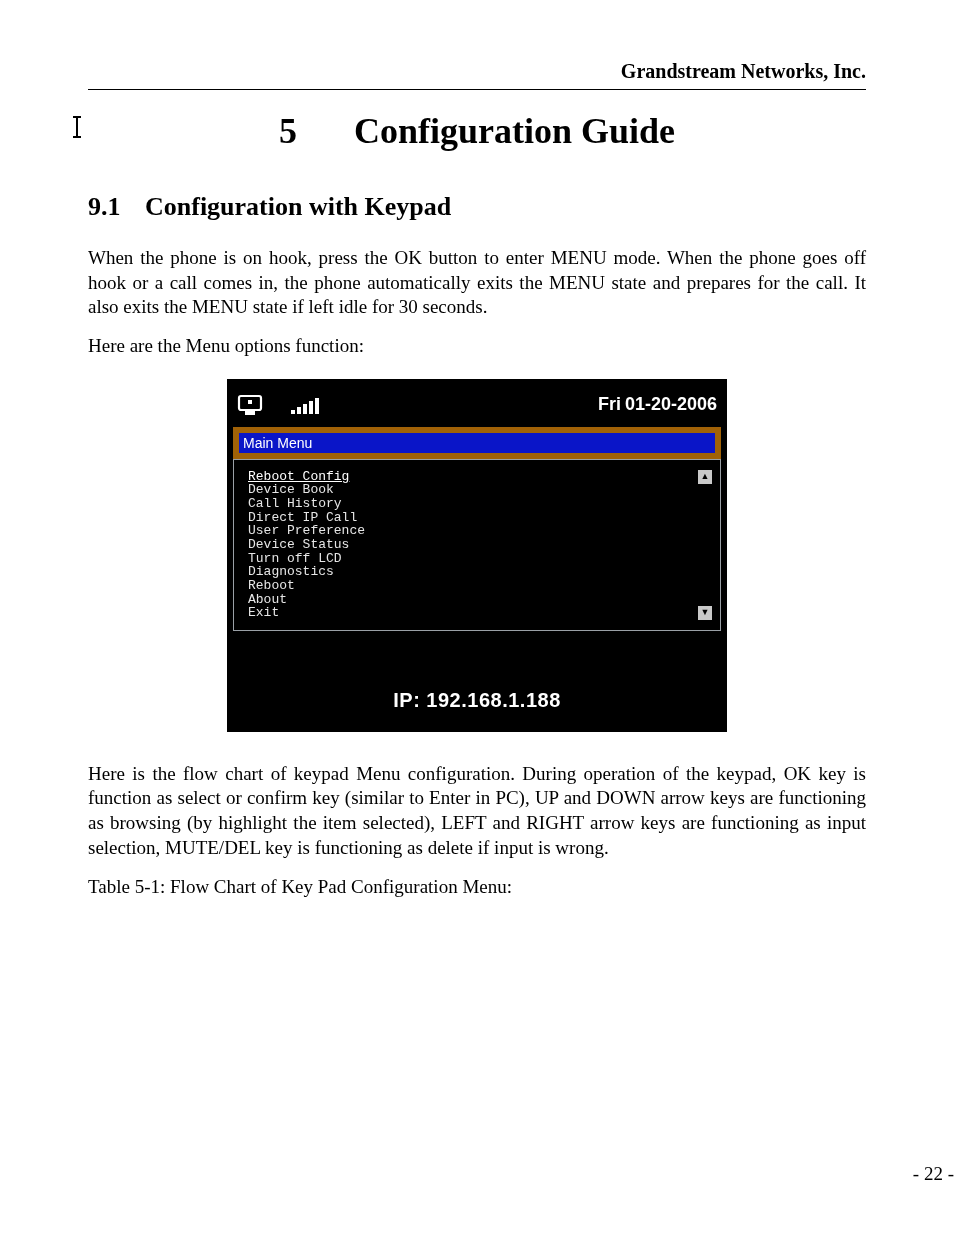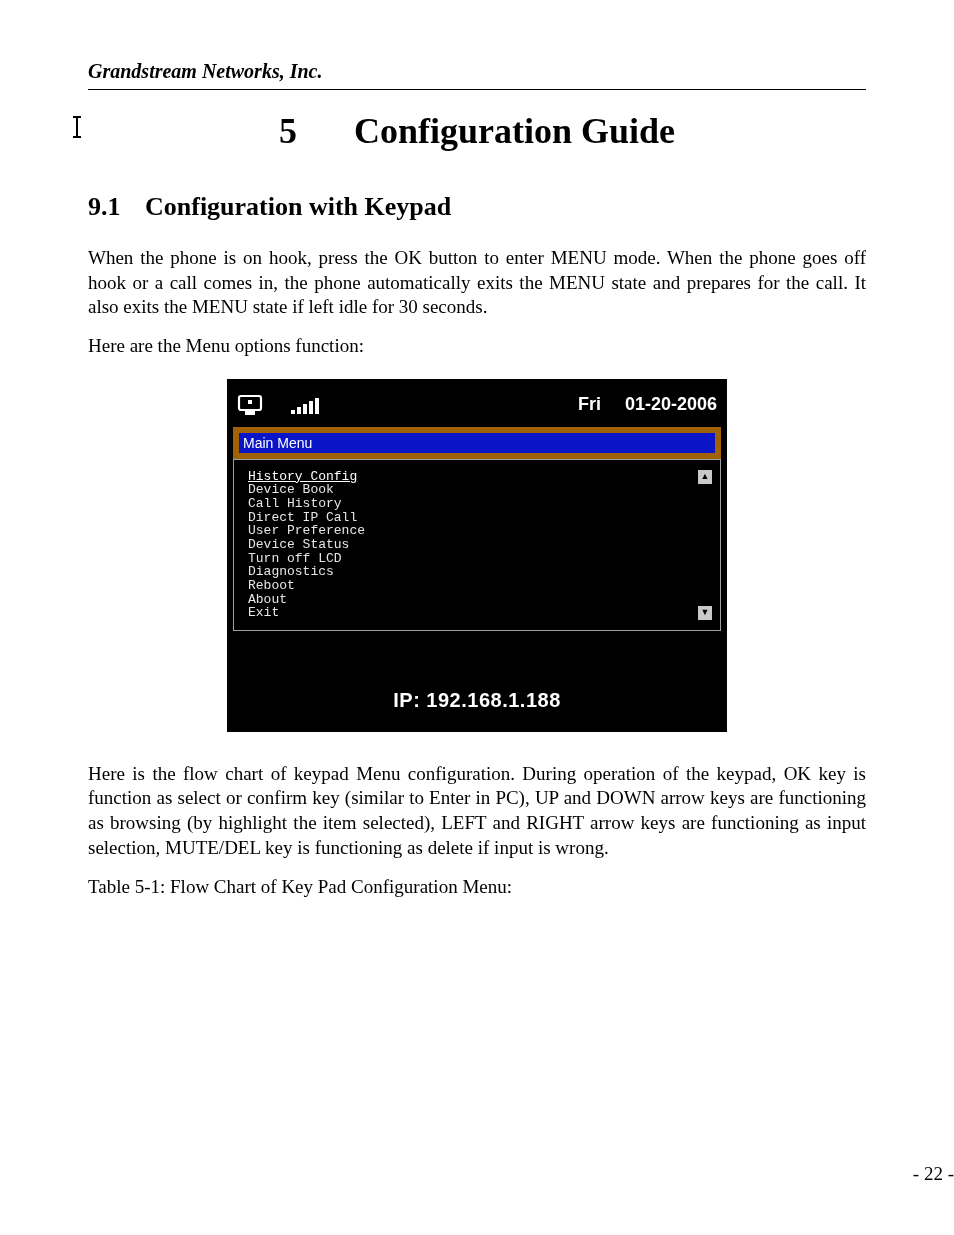--- a/index.html
+++ b/index.html
@@ -10,25 +10,24 @@
     color: #000;
   }
   .page {
     width: 954px;
     height: 1235px;
     position: relative;
     box-sizing: border-box;
     padding: 60px 88px 40px 88px;
   }
   .company {
-    text-align: left;
+    text-align: right;
     font-size: 20px;
     font-weight: bold;
     margin-bottom: 6px;
-    font-style: italic;
   }
   .rule {
     border: 0;
     border-top: 1.5px solid #000;
     margin: 0 0 20px 0;
   }
   .chapter-title {
     text-align: center;
     font-size: 36px;
     font-weight: bold;
@@ -112,21 +111,21 @@
     display: block;
   }
   .signal-icon span:nth-child(1){height:4px;}
   .signal-icon span:nth-child(2){height:7px;}
   .signal-icon span:nth-child(3){height:10px;}
   .signal-icon span:nth-child(4){height:13px;}
   .signal-icon span:nth-child(5){height:16px;}
   .lcd-status .right {
     display: flex;
     align-items: baseline;
-    gap: 24px;
+    gap: 4px;
     font-weight: bold;
     font-size: 18px;
   }
   .menu-titlebar {
     background: #0a15c8;
     color: #fff;
     font-size: 14px;
     padding: 2px 4px;
     border: 6px solid #a16207;
   }
@@ -237,21 +236,21 @@
         <div class="right">
           <span>Fri</span>
           <span>01-20-2006</span>
         </div>
       </div>
 
       <div class="menu-titlebar">Main Menu</div>
 
       <div class="menu-box">
         <div class="menu-items">
-          <div class="item selected">History Config</div>
+          <div class="item selected">Reboot Config</div>
           <div class="item">Device Book</div>
           <div class="item">Call History</div>
           <div class="item">Direct IP Call</div>
           <div class="item">User Preference</div>
           <div class="item">Device Status</div>
           <div class="item">Turn off LCD</div>
           <div class="item">Diagnostics</div>
           <div class="item">Reboot</div>
           <div class="item">About</div>
           <div class="item">Exit</div>

